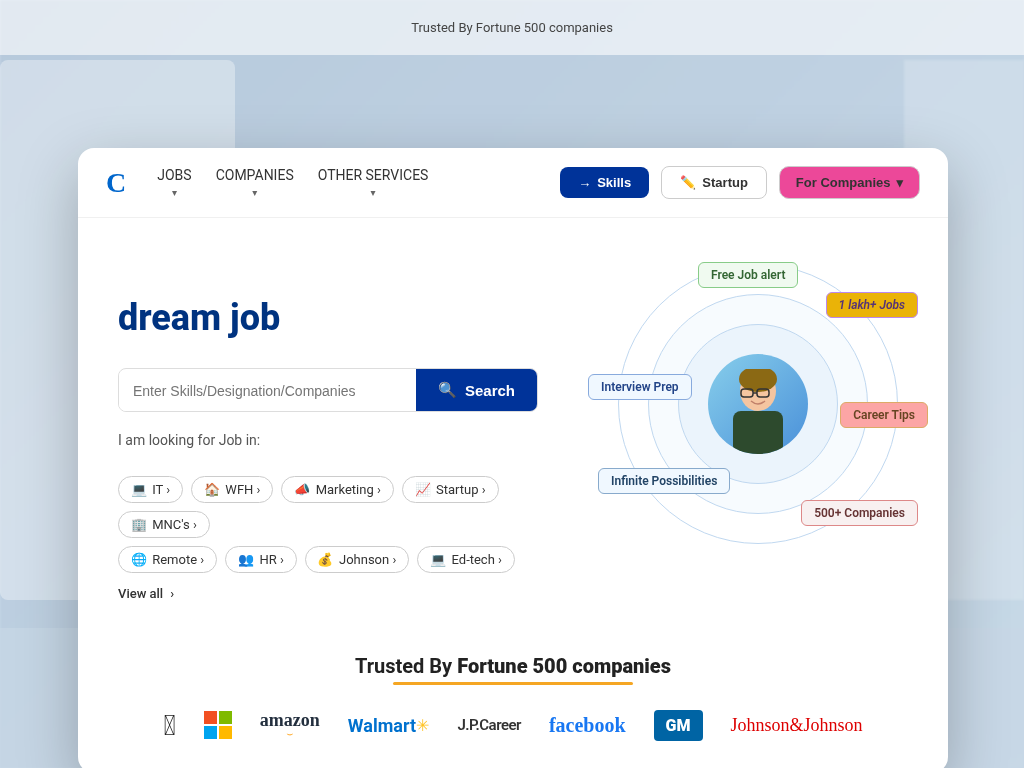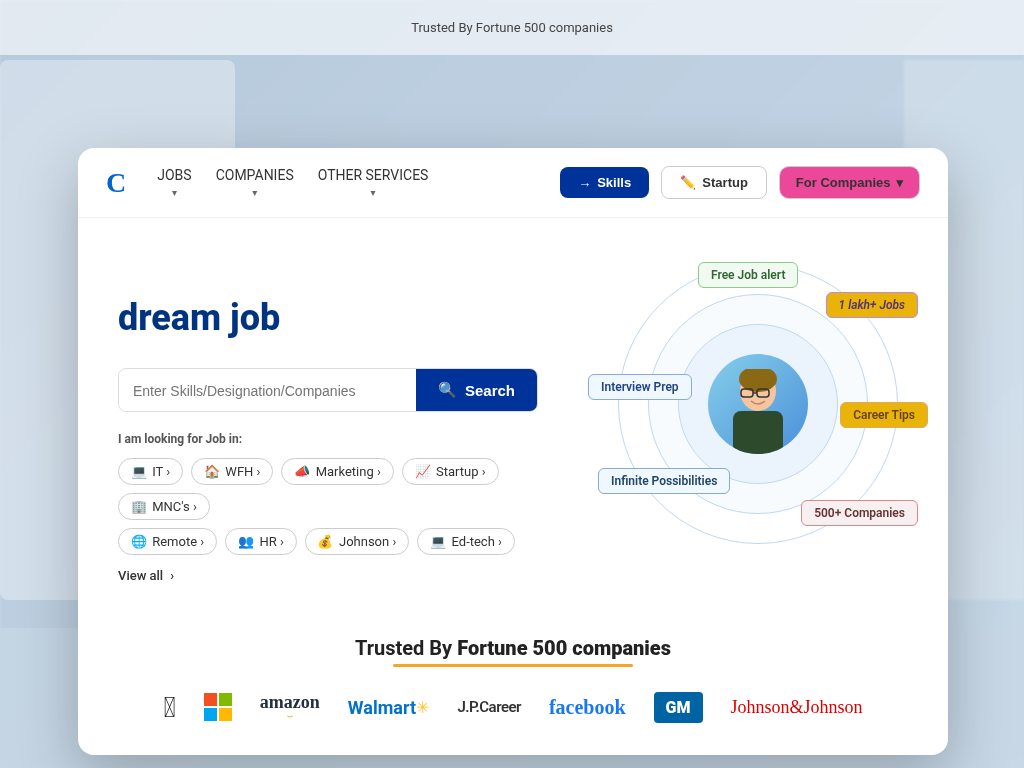--- a/index.html
+++ b/index.html
@@ -155,24 +155,24 @@
       border: none;
       padding: 12px 22px;
       font-size: 15px;
       font-weight: 600;
       cursor: pointer;
       display: flex;
       align-items: center;
       gap: 8px;
     }
     .job-looking-label {
-      font-size: 12px;
+      font-size: 14px;
       color: #555;
-      margin-bottom: 12px;
-      font-weight: 700;
+      margin-bottom: 28px;
+      font-weight: 400;
     }
     .tags-row {
       display: flex;
       flex-wrap: wrap;
       gap: 8px;
       margin-bottom: 8px;
       max-width: 420px;
     }
     .tag {
       display: flex;
@@ -265,21 +265,21 @@
       font-style: italic;
     }
     .fl-interview {
       background: #f0f8ff;
       border-color: #88aadd;
       color: #224488;
       top: 120px;
       left: -20px;
     }
     .fl-career {
-      background: #eab308;
+      background: #fca5a5;
       border-color: #ddaa66;
       color: #664422;
       top: 148px;
       right: -20px;
     }
     .fl-infinite {
       background: #f0f8ff;
       border-color: #88aacc;
       color: #224466;
       bottom: 60px;

